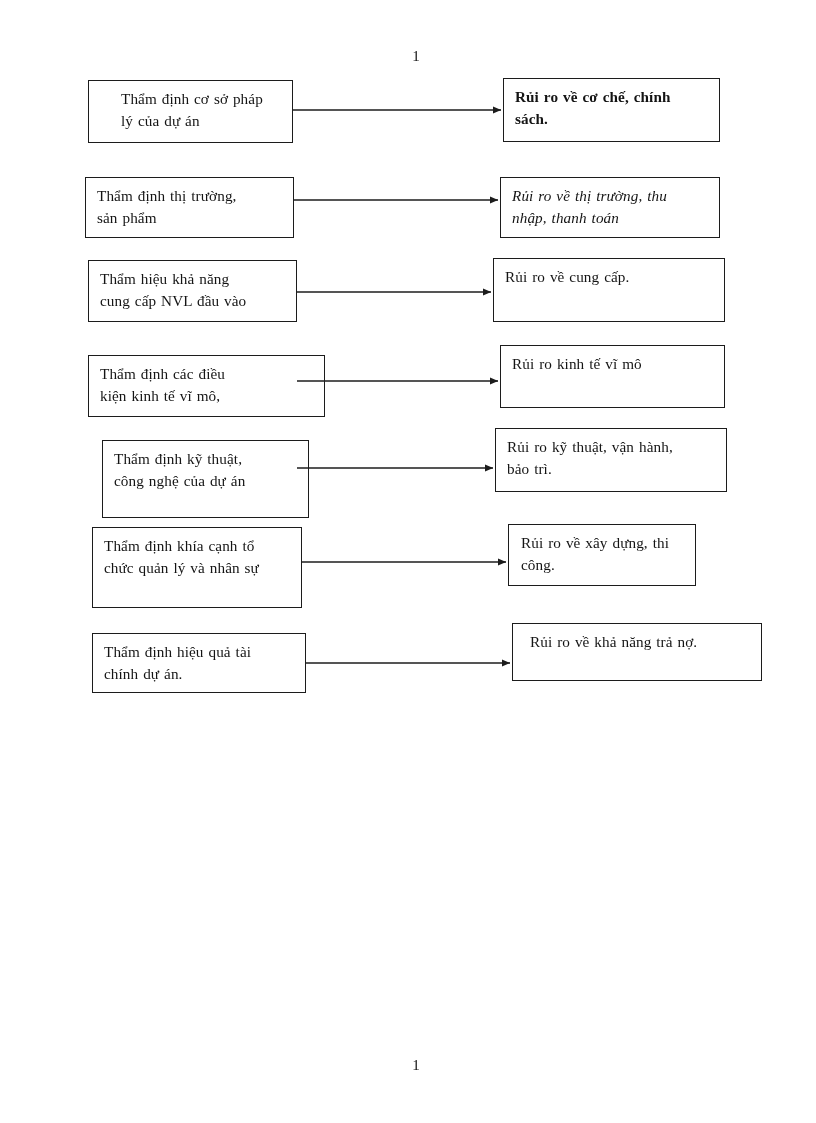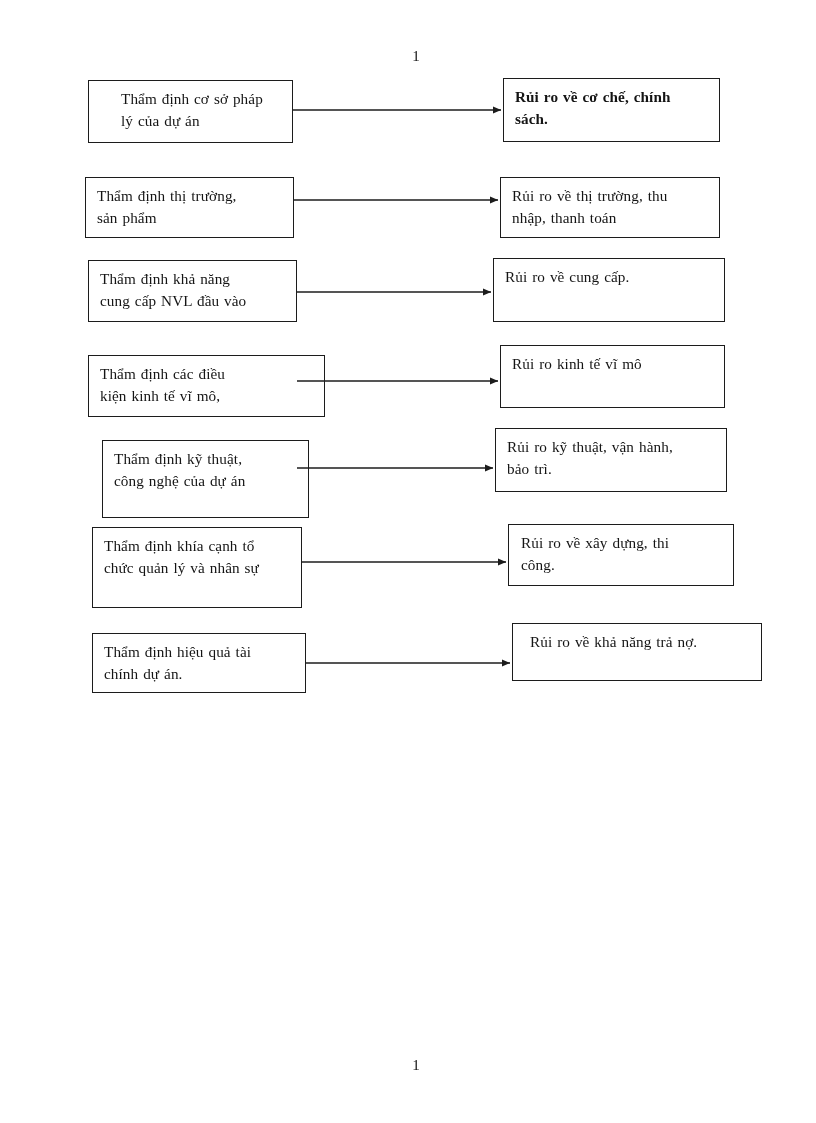--- a/index.html
+++ b/index.html
@@ -71,27 +71,27 @@
   </div>
   <div class="node" style="left:503px; top:78px; width:217px; height:64px;font-weight:bold;">
     <span class="line">Rủi ro về cơ chế, chính</span>
     <span class="line">sách.</span>
   </div>
 
   <div class="node" style="left:85px; top:177px; width:209px; height:61px;">
     <span class="line">Thẩm định thị trường,</span>
     <span class="line">sản phẩm</span>
   </div>
-  <div class="node" style="left:500px; top:177px; width:220px; height:61px;">
+  <div class="node" style="left:500px; top:177px; width:220px; height:61px;font-style:italic;">
     <span class="line">Rủi ro về thị trường, thu</span>
     <span class="line">nhập, thanh toán</span>
   </div>
 
   <div class="node" style="left:88px; top:260px; width:209px; height:62px;">
-    <span class="line">Thẩm định khả năng</span>
+    <span class="line">Thẩm hiệu khả năng</span>
     <span class="line">cung cấp NVL đầu vào</span>
   </div>
   <div class="node" style="left:493px; top:258px; width:232px; height:64px;">
     <span class="line">Rủi ro về cung cấp.</span>
     <span class="line"></span>
   </div>
 
   <div class="node" style="left:88px; top:355px; width:237px; height:62px;">
     <span class="line">Thẩm định các điều</span>
     <span class="line">kiện kinh tế vĩ mô,</span>
@@ -107,21 +107,21 @@
   </div>
   <div class="node" style="left:495px; top:428px; width:232px; height:64px;">
     <span class="line">Rủi ro kỹ thuật, vận hành,</span>
     <span class="line">bảo trì.</span>
   </div>
 
   <div class="node" style="left:92px; top:527px; width:210px; height:81px;">
     <span class="line">Thẩm định khía cạnh tổ</span>
     <span class="line">chức quản lý và nhân sự</span>
   </div>
-  <div class="node" style="left:508px; top:524px; width:226px; height:62px;padding-left:12px;">
+  <div class="node" style="left:508px; top:524px; width:188px; height:62px;padding-left:12px;">
     <span class="line">Rủi ro về xây dựng, thi</span>
     <span class="line">công.</span>
   </div>
 
   <div class="node" style="left:92px; top:633px; width:214px; height:60px;">
     <span class="line">Thẩm định hiệu quả tài</span>
     <span class="line">chính dự án.</span>
   </div>
   <div class="node" style="left:512px; top:623px; width:250px; height:58px; padding-left:17px;">
     <span class="line">Rủi ro về khả năng trả nợ.</span>

